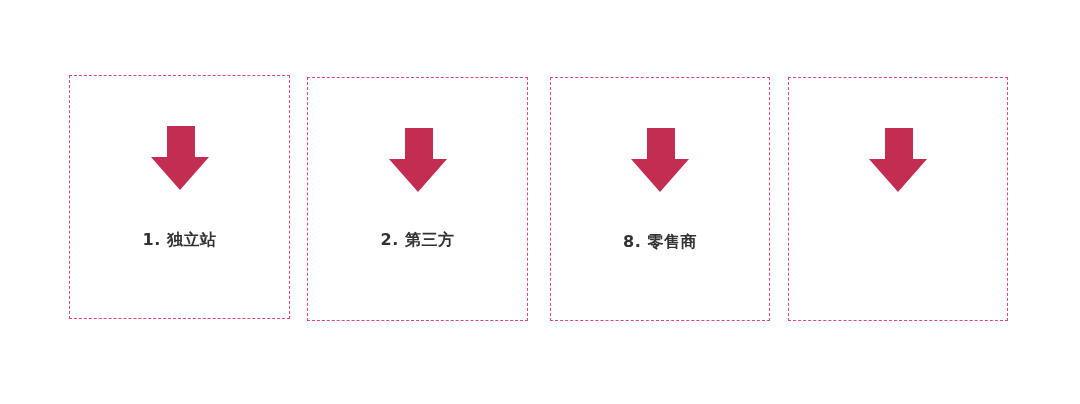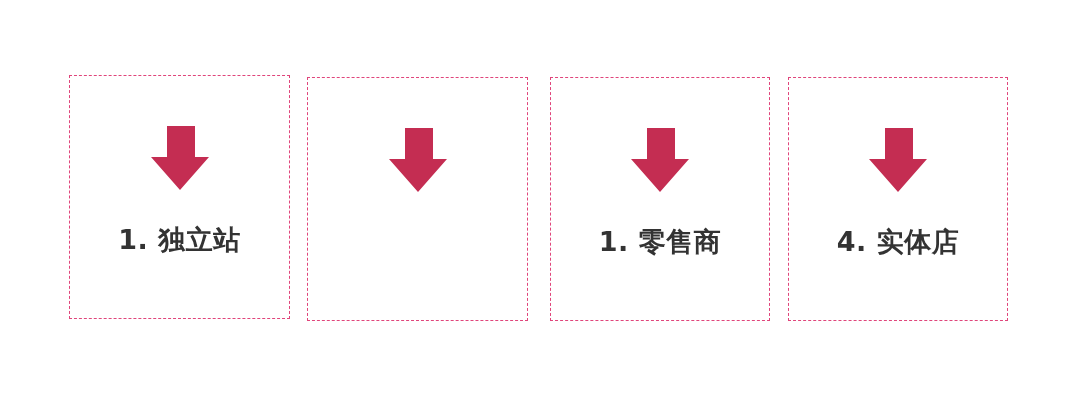--- a/index.html
+++ b/index.html
@@ -28,21 +28,21 @@
       height: 64px;
       transform: translateX(-50%);
     }
     .arrow svg { display: block; }
     .label {
       position: absolute;
       left: 0;
       right: 0;
       text-align: center;
       color: #333333;
-      font-size: 27px;
+      font-size: 16px;
       font-weight: bold;
       line-height: 36px;
       letter-spacing: 0.5px;
     }
     .label .line { display: block; }
   </style>
 </head>
 <body>
 
 <div class="card" style="left:69px; top:75px; width:221px; height:244px;">
@@ -56,36 +56,34 @@
   </div>
 </div>
 
 <div class="card" style="left:307px; top:77px; width:221px; height:244px;">
   <div class="arrow">
     <svg width="58" height="64" viewBox="0 0 58 64">
       <polygon points="16,0 44,0 44,31 58,31 29,64 0,31 16,31" fill="#c42d52"></polygon>
     </svg>
   </div>
   <div class="label" style="top:144px;">
+    <span class="line">2. 第三方</span>
   </div>
 </div>
 
 <div class="card" style="left:550px; top:77px; width:220px; height:244px;">
   <div class="arrow">
     <svg width="58" height="64" viewBox="0 0 58 64">
       <polygon points="16,0 44,0 44,31 58,31 29,64 0,31 16,31" fill="#c42d52"></polygon>
     </svg>
   </div>
   <div class="label" style="top:146px;">
-    <span class="line">1. 零售商</span>
+    <span class="line">8. 零售商</span>
   </div>
 </div>
 
 <div class="card" style="left:788px; top:77px; width:220px; height:244px;">
   <div class="arrow">
     <svg width="58" height="64" viewBox="0 0 58 64">
       <polygon points="16,0 44,0 44,31 58,31 29,64 0,31 16,31" fill="#c42d52"></polygon>
     </svg>
   </div>
-  <div class="label" style="top:146px;">
-    <span class="line">4. 实体店</span>
-  </div>
 </div>
 
 </body></html>

